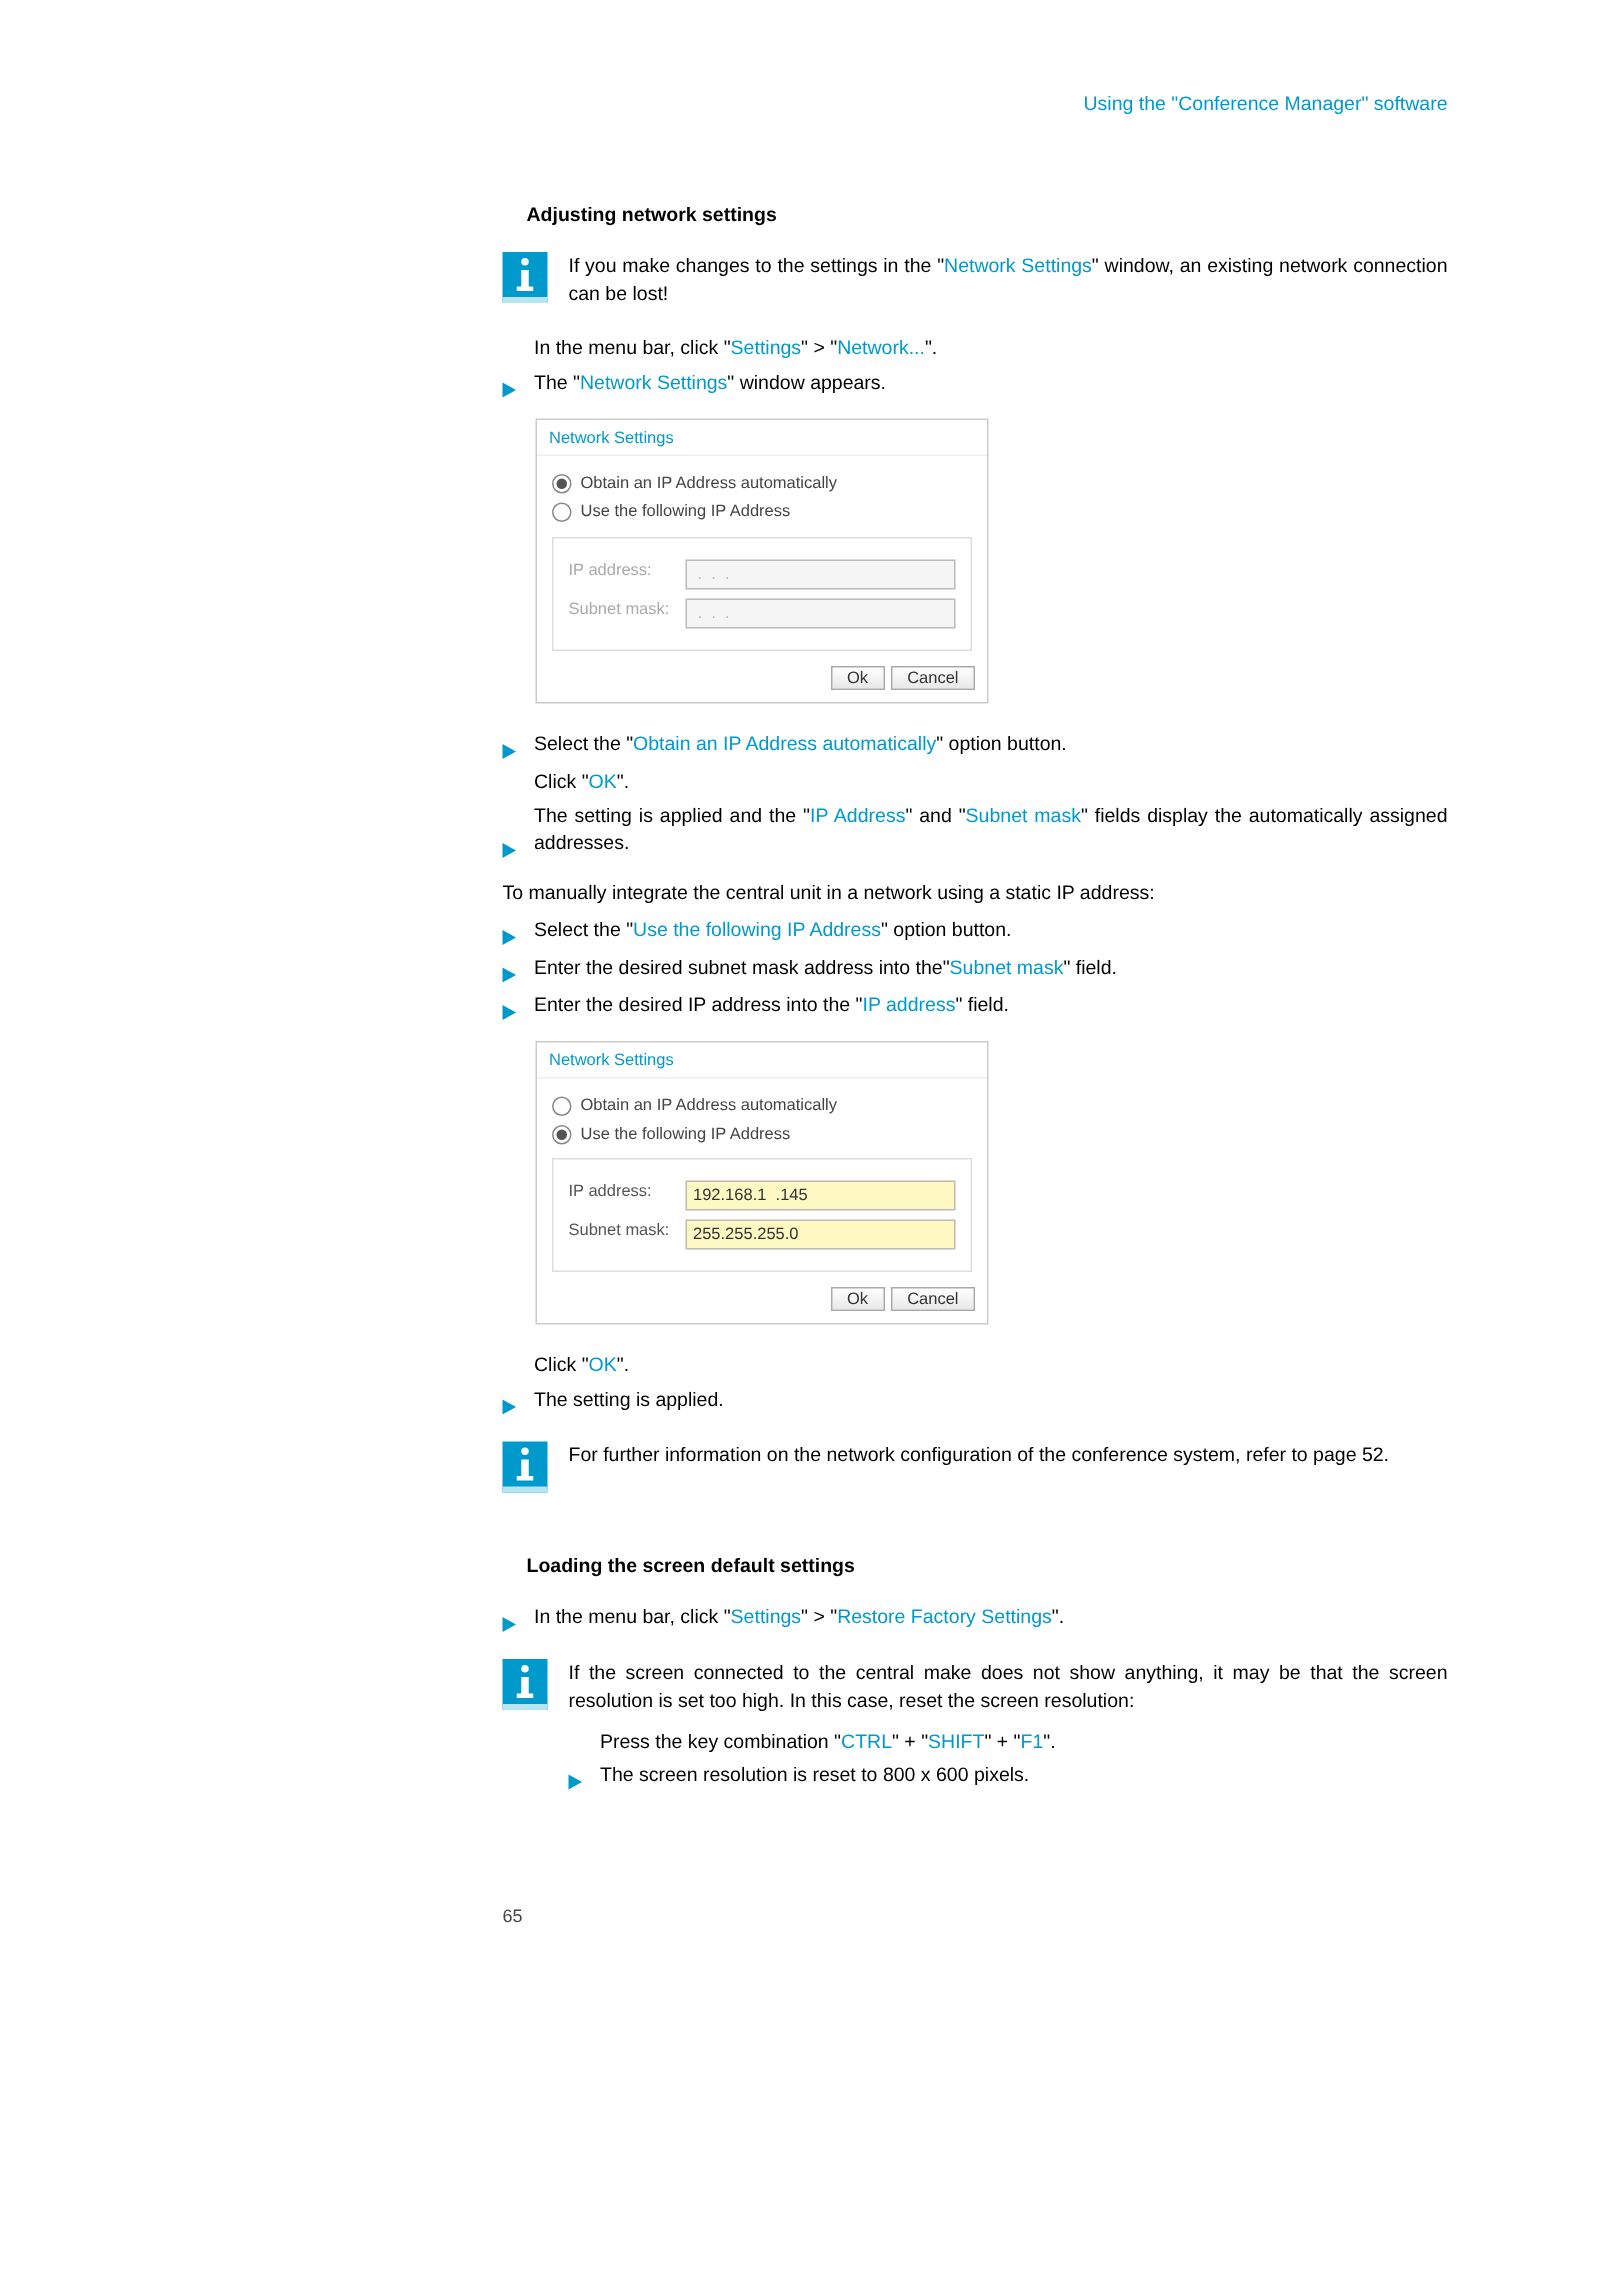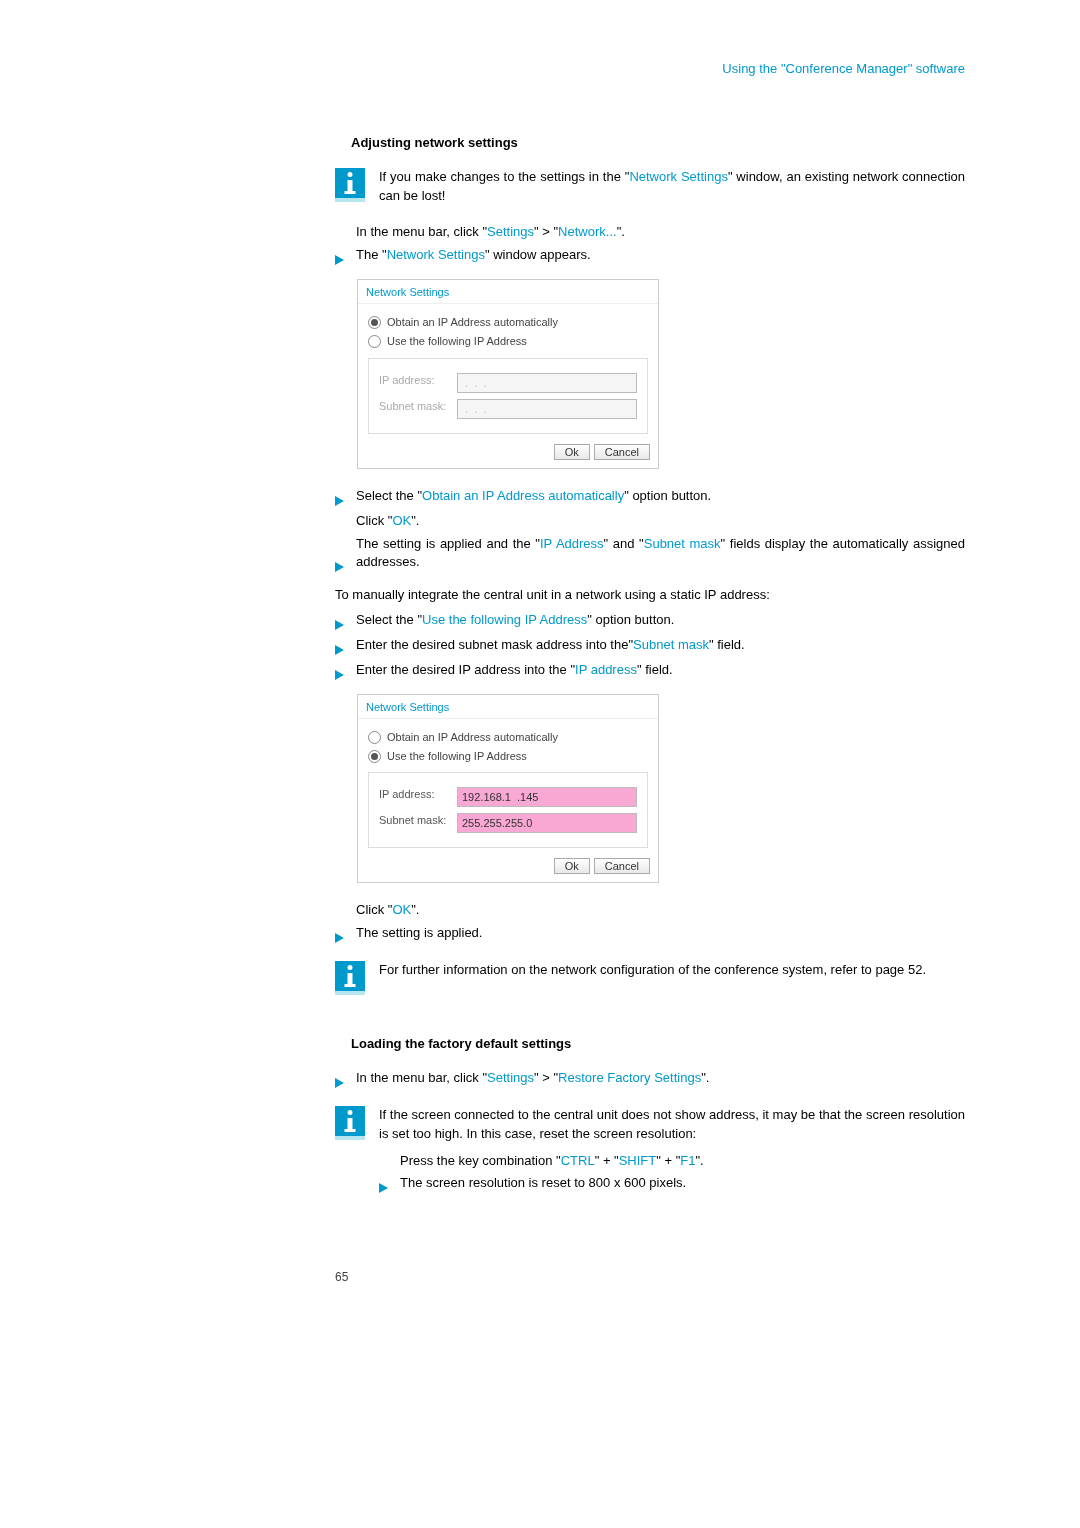--- a/index.html
+++ b/index.html
@@ -126,21 +126,21 @@
     width: 78px;
     color: #555;
   }
   .field-row input {
     flex: 1;
     border: 1px solid #bbb;
     height: 18px;
     padding: 0 4px;
     font-size: 11px;
     font-family: Tahoma, Arial, sans-serif;
-    background: #f9a8d4;
+    background: #fef9c3;
     color: #333;
   }
   .field-row.disabled label { color: #aaa; }
   .field-row.disabled input {
     background: #f5f5f5;
     color: #bbb;
   }
   .dialog-buttons {
     display: flex;
     justify-content: flex-end;
@@ -302,37 +302,37 @@
 
   <div class="info-block" style="margin-top:18px;">
     <div class="info-icon">
       <div class="dot"></div>
         <div class="stem"></div>
         <div class="base"></div>
     </div>
     <div class="info-text">For further information on the network configuration of the conference system, refer to page 52.</div>
   </div>
 
-  <div class="section-title" style="margin-top:40px;">Loading the factory default settings</div>
+  <div class="section-title" style="margin-top:40px;">Loading the screen default settings</div>
 
   <div class="step">
     <div class="step-arrow"></div>
     <div class="step-body">
       <span>In the menu bar, click "</span><span class="cyan">Settings</span><span>" &gt; "</span><span class="cyan">Restore Factory Settings</span><span>".</span>
     </div>
   </div>
 
   <div class="info-block" style="margin-top:18px;">
     <div class="info-icon">
       <div class="dot"></div>
         <div class="stem"></div>
         <div class="base"></div>
     </div>
     <div class="info-text">
-      <div>If the screen connected to the central unit does not show address, it may be that the screen resolution is set too high. In this case, reset the screen resolution:</div>
+      <div>If the screen connected to the central make does not show anything, it may be that the screen resolution is set too high. In this case, reset the screen resolution:</div>
       <div class="step" style="margin-top:8px;">
         <div class="step-arrow"></div>
         <div class="step-body">
           <span>Press the key combination "</span><span class="cyan">CTRL</span><span>" + "</span><span class="cyan">SHIFT</span><span>" + "</span><span class="cyan">F1</span><span>".</span>
           <div class="continuation">The screen resolution is reset to 800 x 600 pixels.</div>
         </div>
       </div>
     </div>
   </div>
 

